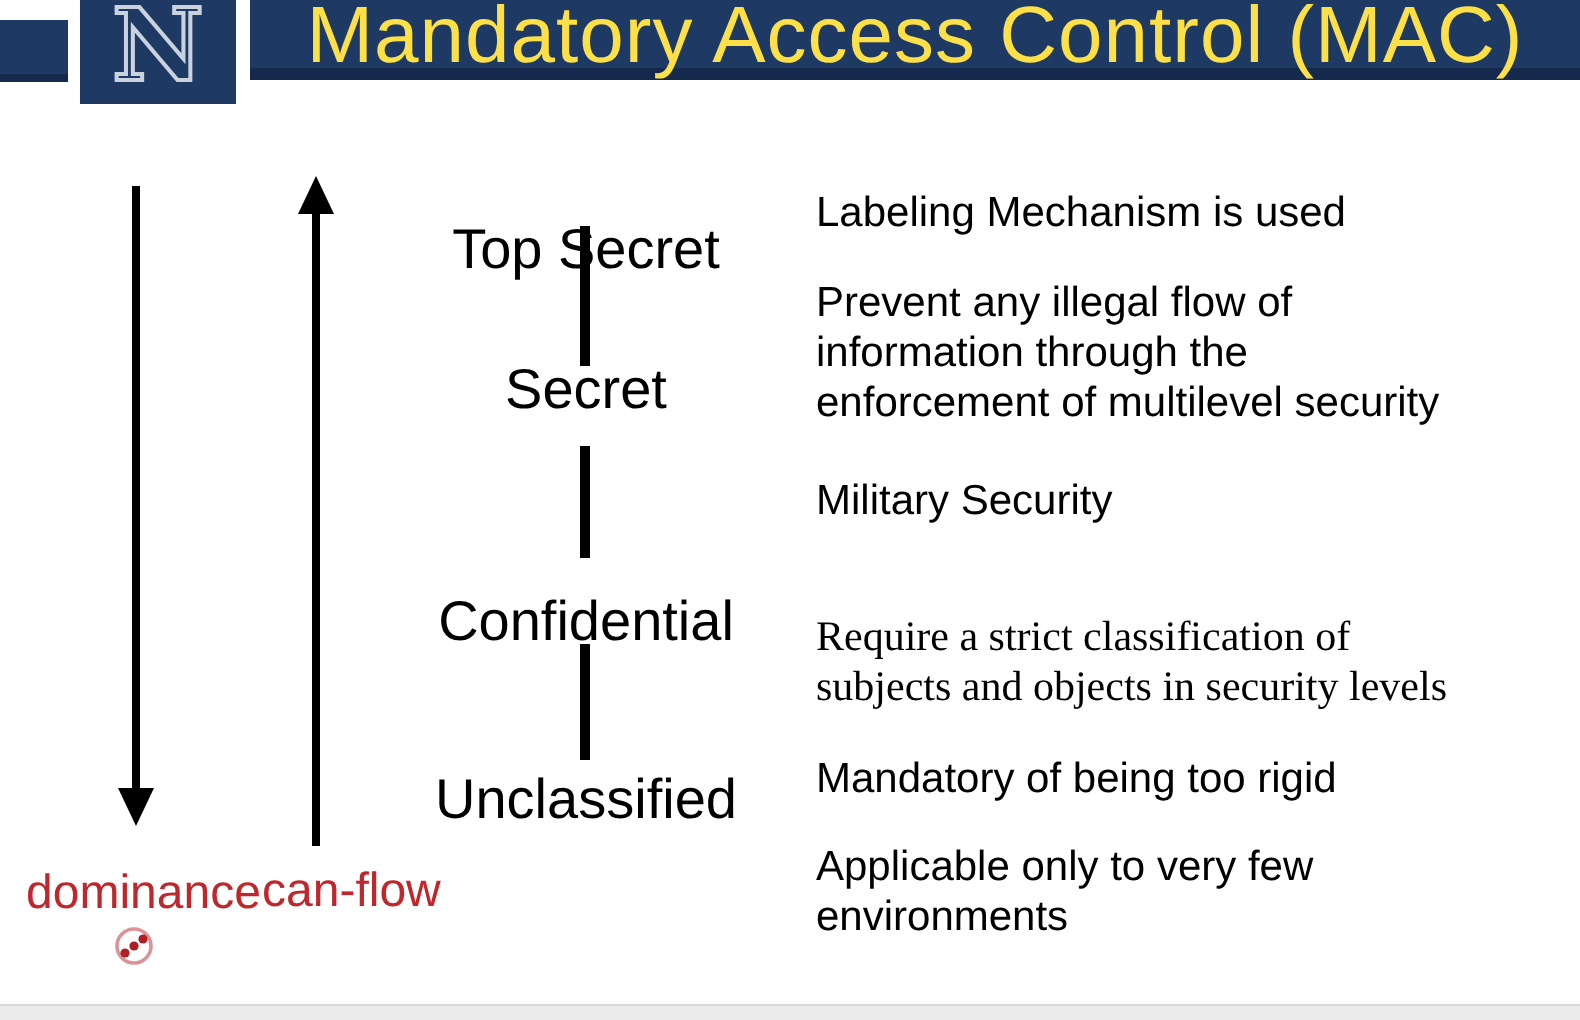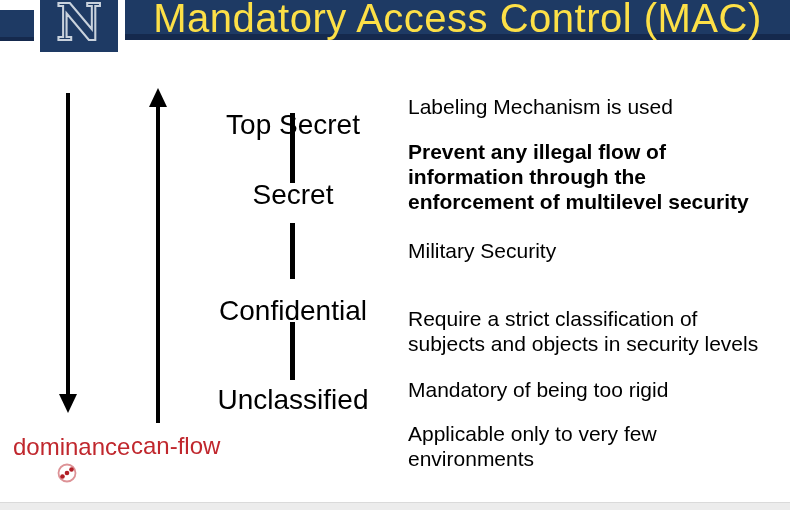--- a/index.html
+++ b/index.html
@@ -106,23 +106,23 @@
   
   .note {
     position: absolute;
     left: 408px;
     width: 375px;
     font-size: 21px;
     line-height: 25px;
     white-space: pre-line;
   }
   #note-1 { top: 78px; margin-top: 16px; }
-  #note-2 { top: 139px; font-weight: bold; }
+  #note-2 { top: 139px; }
   #note-3 { top: 238px; }
-  #note-4 { top: 306px; }
+  #note-4 { top: 306px; font-family: Liberation Serif, serif; }
   #note-5 { top: 377px; }
   #note-6 { top: 421px; }
 
   
   .dots-icon { position: absolute; left: 57px; top: 463px; }
   .footer-strip {
     position: absolute;
     left: 0; bottom: 0;
     width: 790px; height: 7px;
     background: #ececec;

